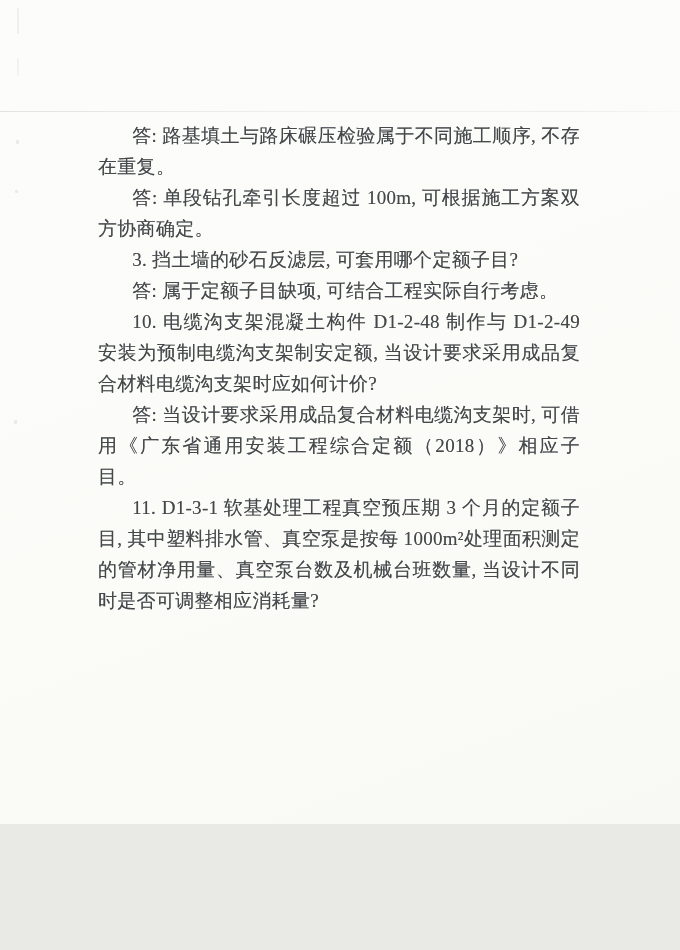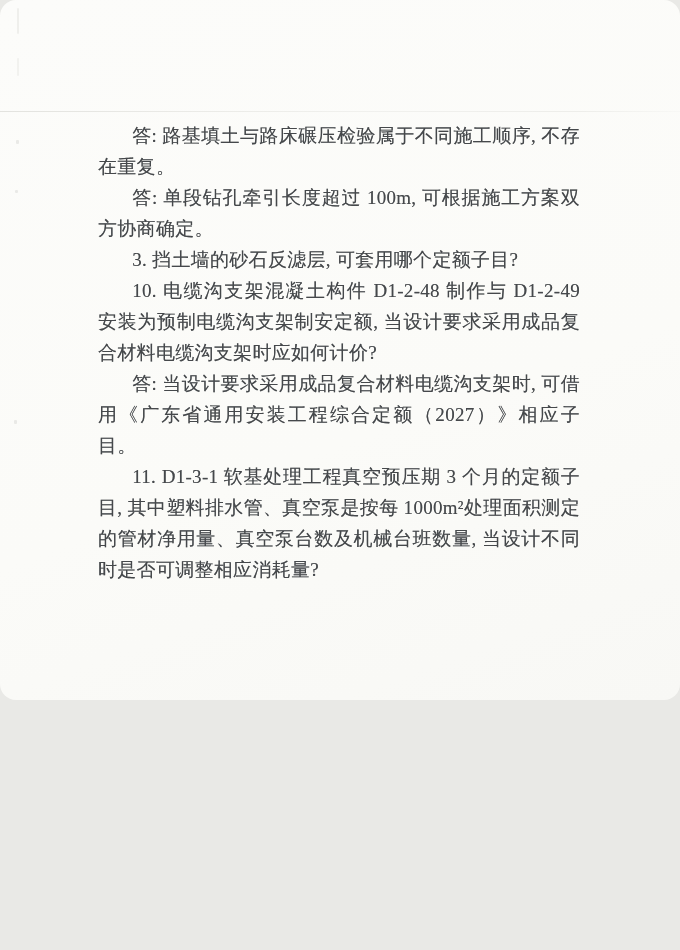--- a/index.html
+++ b/index.html
@@ -4,24 +4,23 @@
 <style>
   html, body { margin: 0; padding: 0; }
   body {
     width: 680px; height: 950px;
     background: #e9e9e6;
     font-family: "Liberation Serif", "DejaVu Serif", serif;
     overflow: hidden;
   }
   .page {
     position: relative;
-    width: 680px; height: 700px;
+    width: 680px; height: 824px;
     background: linear-gradient(160deg, #fcfcfa 0%, #fbfbf8 60%, #f8f8f5 100%);
     overflow: hidden;
-    border-radius: 16px;
   }
   
   .hairline-top {
     position: absolute; left: 0; top: 111px; width: 100%; height: 1px;
     background: linear-gradient(to right,
       rgba(186,186,179,0.38), rgba(186,186,179,0.16) 55%,
       rgba(186,186,179,0.22) 85%, rgba(186,186,179,0.05));
   }
   .edge-diagonal {
     position: absolute; left: -10px; top: 938px; width: 710px; height: 2px;
@@ -86,22 +85,23 @@
   <div class="speck s5"></div>
   <div class="speck s6"></div>
   <div class="footer-smudge"></div>
   <div class="edge-smudge"></div>
   <div class="edge-diagonal"></div>
 
   <div class="doc-body">
       <p class="para answer">答: 路基填土与路床碾压检验属于不同施工顺序, 不存在重复。</p>
       <p class="para answer">答: 单段钻孔牵引长度超过 100m, 可根据施工方案双方协商确定。</p>
       <p class="para question">3. 挡土墙的砂石反滤层, 可套用哪个定额子目?</p>
+      <p class="para answer">答: 属于定额子目缺项, 可结合工程实际自行考虑。</p>
       <p class="para question">10. 电缆沟支架混凝土构件 D1-2-48 制作与 D1-2-49 安装为预制电缆沟支架制安定额, 当设计要求采用成品复合材料电缆沟支架时应如何计价?</p>
-      <p class="para answer">答: 当设计要求采用成品复合材料电缆沟支架时, 可借用《广东省通用安装工程综合定额（2027）》相应子目。</p>
+      <p class="para answer">答: 当设计要求采用成品复合材料电缆沟支架时, 可借用《广东省通用安装工程综合定额（2018）》相应子目。</p>
       <p class="para question">11. D1-3-1 软基处理工程真空预压期 3 个月的定额子目, 其中塑料排水管、真空泵是按每 1000m²处理面积测定的管材净用量、真空泵台数及机械台班数量, 当设计不同时是否可调整相应消耗量?</p>
     </div>
 
   <div class="page-number">3</div>
 
   <div class="watermark">
     <svg class="wm-icon" viewBox="0 0 36 28" fill="none" stroke="#c7c8c3" stroke-width="1.6">
 
       <circle cx="9" cy="9" r="6.2"></circle>
       <circle cx="6.8" cy="7.8" r="0.9" fill="#c7c8c3" stroke="none"></circle>

